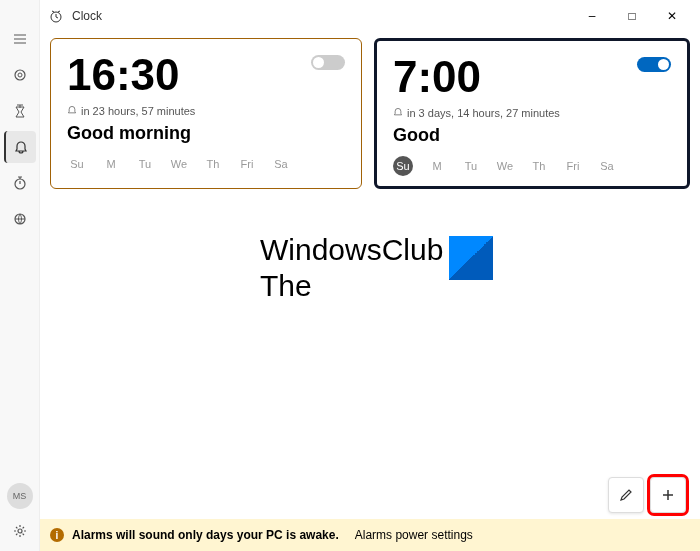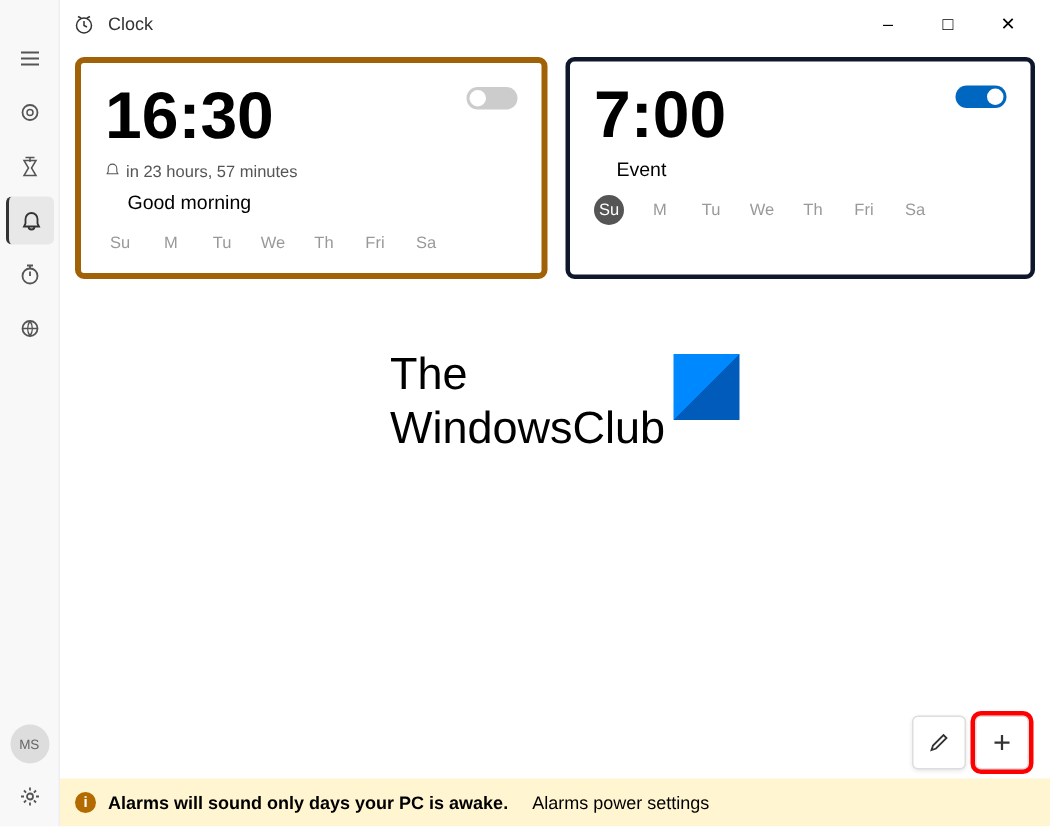--- a/index.html
+++ b/index.html
@@ -10,25 +10,25 @@
     .sidebar-spacer { flex: 1; }
     .avatar { width: 26px; height: 26px; border-radius: 50%; background: #ddd; display: flex; align-items: center; justify-content: center; font-size: 9px; color: #666; margin-bottom: 6px; }
     .main { flex: 1; display: flex; flex-direction: column; }
     .titlebar { height: 32px; display: flex; align-items: center; padding: 0 8px; }
     .titlebar-icon { width: 16px; height: 16px; margin-right: 8px; display:flex; align-items:center; justify-content:center;}
     .titlebar-title { font-size: 12px; color: #333; text-align: right; }
     .win-controls { margin-left: auto; display: flex; }
     .win-btn { width: 40px; height: 28px; display: flex; align-items: center; justify-content: center; font-size: 12px; cursor: pointer; }
     .content { flex: 1; padding: 6px 10px 0 10px; position: relative; }
     .alarms-row { display: flex; gap: 12px; }
-    .alarm-card { flex: 1; border: 4px solid #a16207; border-radius: 6px; padding: 14px 16px 10px 16px; position: relative; background: #fff; }
+    .alarm-card { flex: 1; border: 1px solid #a16207; border-radius: 6px; padding: 14px 16px 10px 16px; position: relative; background: #fff; }
     .alarm-card.selected { border: 3px solid #0f172a; }
     .alarm-time { font-size: 44px; font-weight: 700; line-height: 1; }
-    .alarm-sub { font-size: 11px; color: #555; margin-top: 8px; display: flex; align-items: center; gap: 4px; }
-    .alarm-name { font-size: 13px; font-weight: 400; margin-top: 6px; margin-bottom: 10px; margin-left: 15px; }
+    .alarm-sub { font-size: 11px; color: #555; margin-top: 8px; display: flex; gap: 4px; }
+    .alarm-name { font-size: 18px; font-weight: 700; margin-top: 6px; margin-bottom: 10px; }
     .toggle { position: absolute; top: 16px; right: 16px; width: 34px; height: 15px; border-radius: 8px; background: #ccc; cursor: pointer; }
     .toggle::after { content:""; position:absolute; width:11px; height:11px; background:#fff; border-radius:50%; top:2px; left:2px; }
     .toggle.on { background: #0067c0; }
     .toggle.on::after { left: auto; right: 2px; }
     .days { display: flex; gap: 14px; font-size: 11px; color: #999; align-items:flex-start;}
     .day { width:20px; height:20px; display:flex; align-items:center; justify-content:center; border-radius:50%;}
     .day.active { background: #555; color: #fff; }
     .watermark { position: absolute; top: 200px; left: 220px; display:flex; align-items:flex-start; }
     .watermark-text { font-family: Georgia, serif; font-size: 30px; line-height: 1.2; }
     .watermark-logo { width: 44px; height: 44px; background: linear-gradient(135deg, #0088ff 50%, #005bbb 50%); transform: rotate(0deg); margin-left: 6px; margin-top:4px;}
@@ -122,38 +122,44 @@
           <span class="day">We</span>
           <span class="day">Th</span>
           <span class="day">Fri</span>
           <span class="day">Sa</span>
         </div>
       </div>
 
       <div class="alarm-card selected">
         <div class="toggle on"></div>
         <div class="alarm-time">7:00</div>
-        <div class="alarm-name">Event</div>
+        <div class="alarm-sub">
+          <span><svg width="10" height="10" viewBox="0 0 14 14">
+                <path d="M7 2a4 4 0 0 0-4 4v3l-1 2h10l-1-2V6a4 4 0 0 0-4-4z" fill="none" stroke="#555" stroke-width="1"></path>
+              </svg></span>
+          <span>in 3 days, 14 hours, 27 minutes</span>
+        </div>
+        <div class="alarm-name">Good</div>
         <div class="days">
           <span class="day active">Su</span>
           <span class="day">M</span>
           <span class="day">Tu</span>
           <span class="day">We</span>
           <span class="day">Th</span>
           <span class="day">Fri</span>
           <span class="day">Sa</span>
         </div>
       </div>
 
     </div>
 
     <div class="watermark">
       <div class="watermark-text">
+        <div>WindowsClub</div>
         <div>The</div>
-        <div>WindowsClub</div>
       </div>
       <div class="watermark-logo"></div>
     </div>
 
     <div class="fab-row">
       <div class="fab">
         <svg width="16" height="16" viewBox="0 0 16 16">
             <path d="M3 13l1-3 7-7 2 2-7 7-3 1z" fill="none" stroke="#333" stroke-width="1.2"></path>
           </svg>
       </div>

